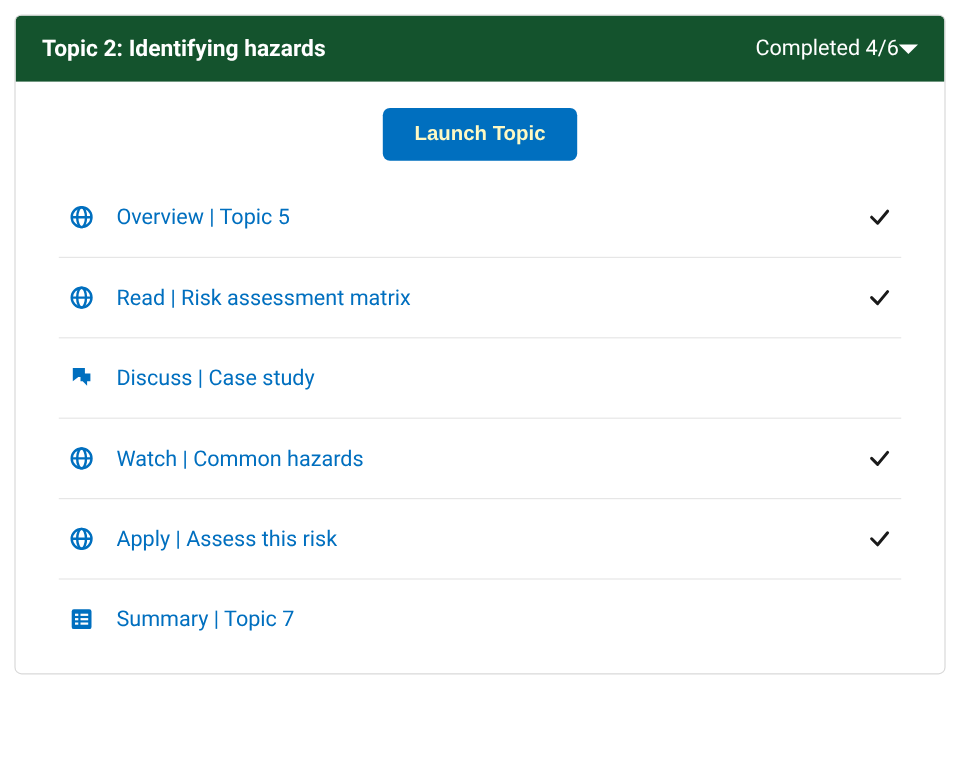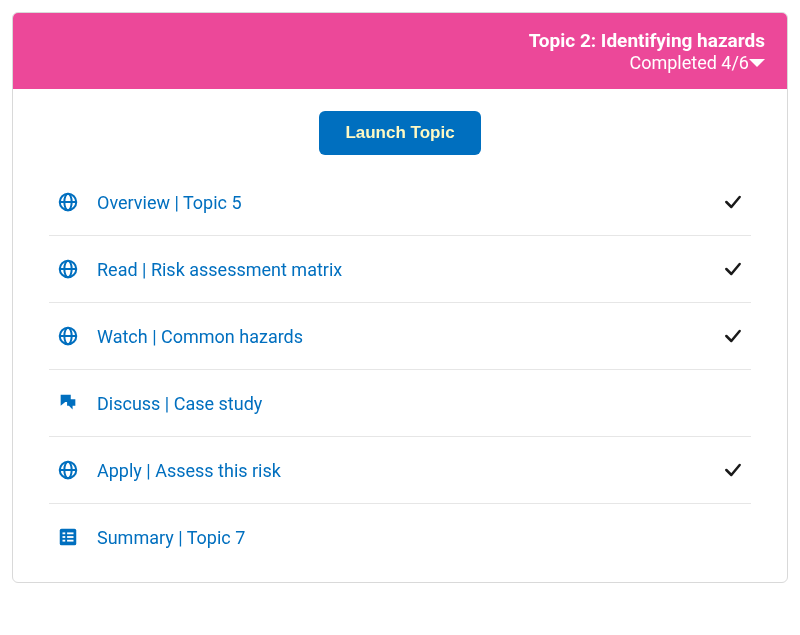--- a/index.html
+++ b/index.html
@@ -10,27 +10,26 @@
       height: 635px;
       padding: 12px;
     }
     .panel {
       border: 1px solid #d9d9d9;
       border-radius: 6px;
       overflow: hidden;
       background: #ffffff;
     }
     .header {
-      background: #ec4899;
+      background: #14532d;
       color: #ffffff;
       display: flex;
-      align-items: flex-end;
+      align-items: center;
       justify-content: space-between;
       padding: 16px 22px;
-      flex-direction: column;
     }
     .header-title {
       font-size: 19px;
       font-weight: 700;
     }
     .header-right {
       display: flex;
       align-items: center;
     }
     .header-status {
@@ -139,42 +138,42 @@
       <span class="item-label">Read | Risk assessment matrix</span>
       <span class="item-check">
         <svg viewBox="0 0 24 24" fill="none" stroke="currentColor" stroke-width="3" stroke-linecap="round" stroke-linejoin="round">
             <polyline points="4 12 10 18 20 6"></polyline>
           </svg>
       </span>
     </div>
 
     <div class="item-row">
       <span class="item-icon">
-        <svg viewBox="0 0 24 24" fill="none" stroke="currentColor" stroke-width="2.2">
-            <circle cx="12" cy="12" r="9"></circle>
-            <ellipse cx="12" cy="12" rx="4" ry="9"></ellipse>
-            <line x1="3" y1="12" x2="21" y2="12"></line>
-          </svg>
-      </span>
-      <span class="item-label">Watch | Common hazards</span>
-      <span class="item-check">
-        <svg viewBox="0 0 24 24" fill="none" stroke="currentColor" stroke-width="3" stroke-linecap="round" stroke-linejoin="round">
-            <polyline points="4 12 10 18 20 6"></polyline>
-          </svg>
-      </span>
-    </div>
-
-    <div class="item-row">
-      <span class="item-icon">
         <svg viewBox="0 0 24 24" fill="currentColor">
             <path d="M4 3h11v8H9l-5 4V3z"></path>
             <path d="M11 8h9v7h-3v4l-4-4h-2V8z"></path>
           </svg>
       </span>
       <span class="item-label">Discuss | Case study</span>
+    </div>
+
+    <div class="item-row">
+      <span class="item-icon">
+        <svg viewBox="0 0 24 24" fill="none" stroke="currentColor" stroke-width="2.2">
+            <circle cx="12" cy="12" r="9"></circle>
+            <ellipse cx="12" cy="12" rx="4" ry="9"></ellipse>
+            <line x1="3" y1="12" x2="21" y2="12"></line>
+          </svg>
+      </span>
+      <span class="item-label">Watch | Common hazards</span>
+      <span class="item-check">
+        <svg viewBox="0 0 24 24" fill="none" stroke="currentColor" stroke-width="3" stroke-linecap="round" stroke-linejoin="round">
+            <polyline points="4 12 10 18 20 6"></polyline>
+          </svg>
+      </span>
     </div>
 
     <div class="item-row">
       <span class="item-icon">
         <svg viewBox="0 0 24 24" fill="none" stroke="currentColor" stroke-width="2.2">
             <circle cx="12" cy="12" r="9"></circle>
             <ellipse cx="12" cy="12" rx="4" ry="9"></ellipse>
             <line x1="3" y1="12" x2="21" y2="12"></line>
           </svg>
       </span>

